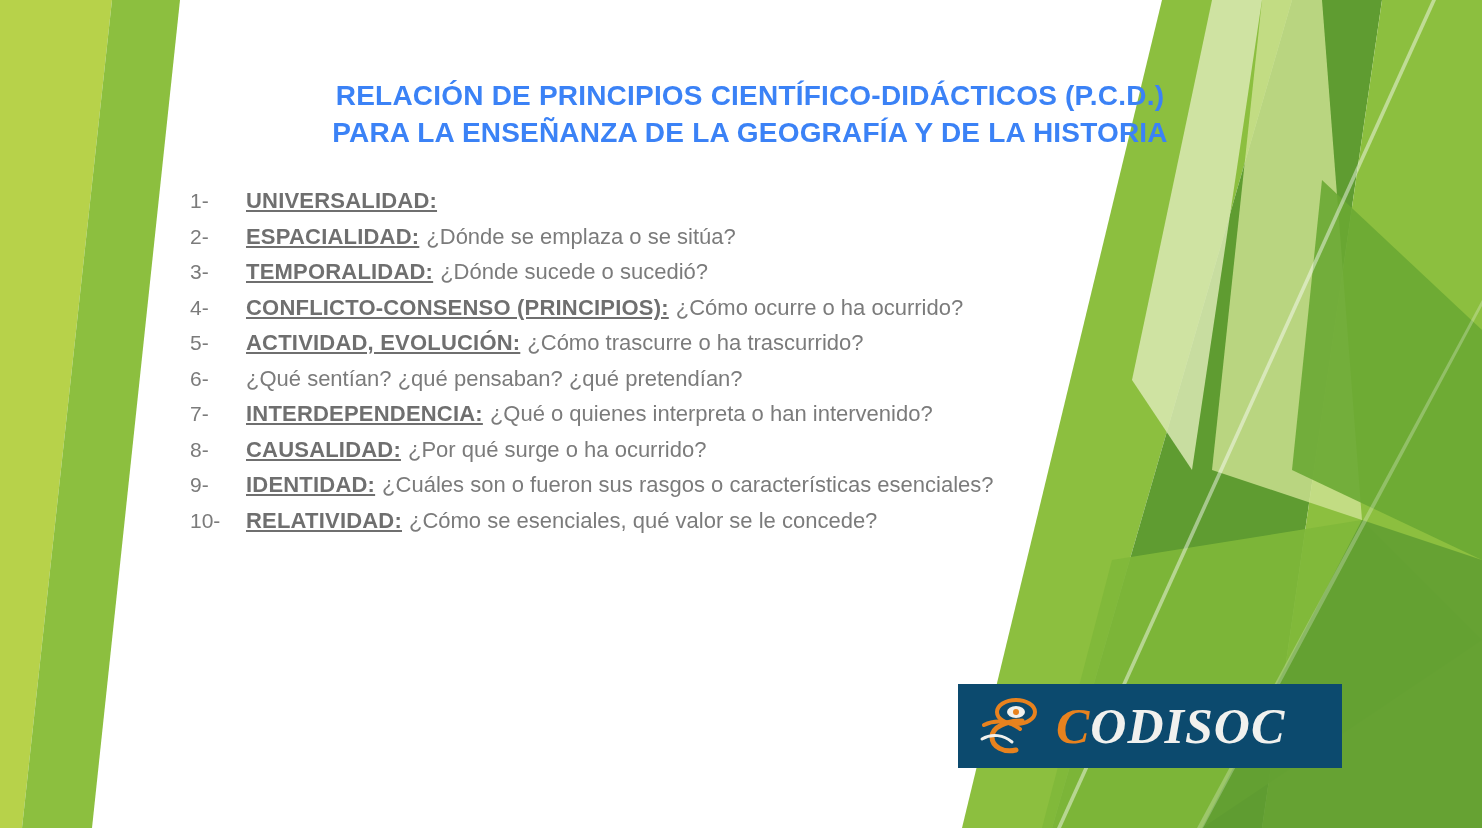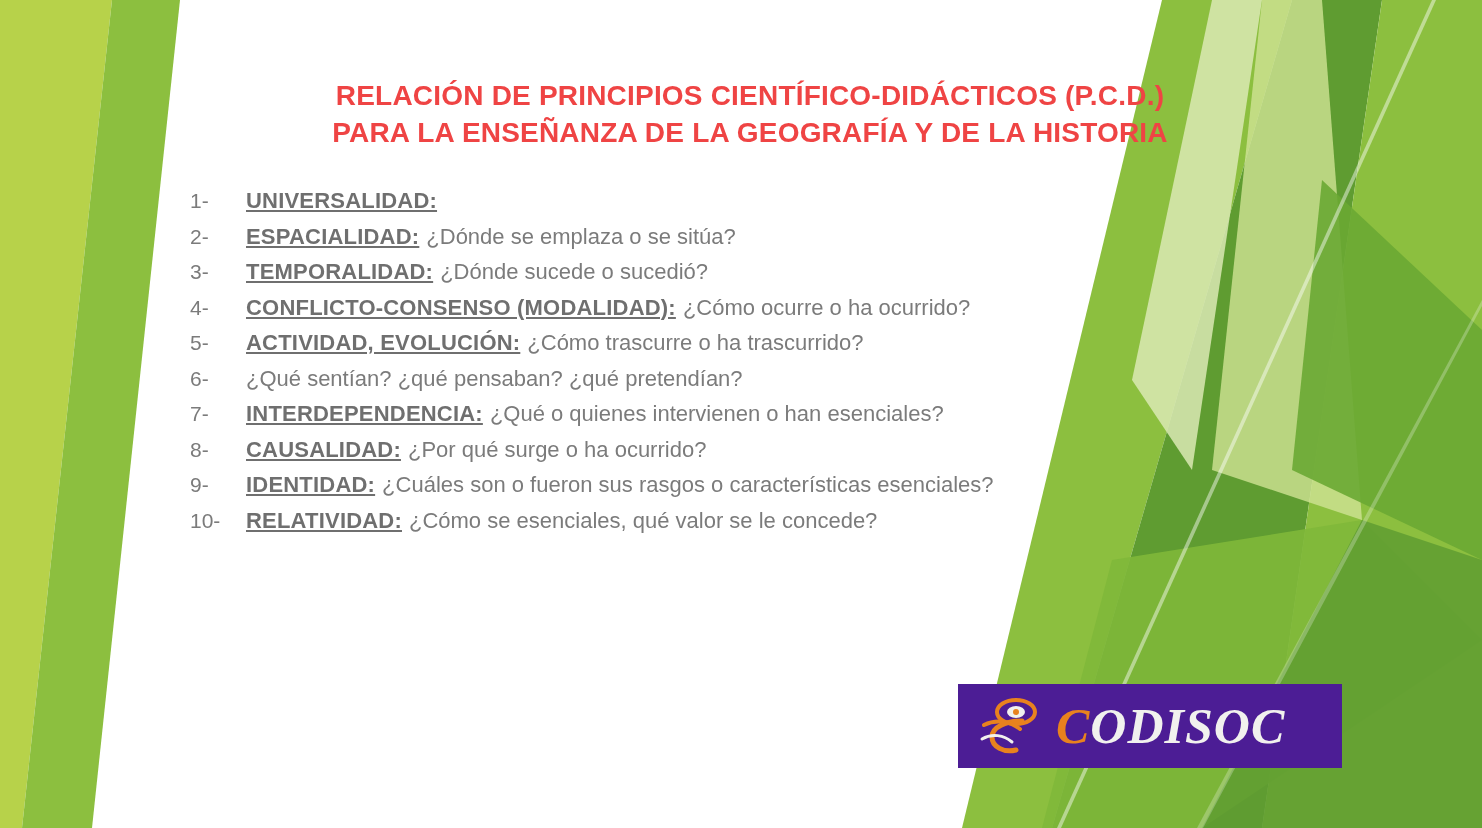--- a/index.html
+++ b/index.html
@@ -33,21 +33,21 @@
   .deco-right {
     right: 0; top: 0;
     width: 520px; height: 828px;
   }
   .title-block {
     position: absolute;
     left: 190px;
     top: 78px;
     width: 1120px;
     text-align: center;
-    color: #ef4444;
+    color: #3b82f6;
     font-size: 28px;
     font-weight: bold;
     line-height: 1.32;
     letter-spacing: 0.2px;
   }
   .title-line { display: block; white-space: nowrap; }
   .list {
     position: absolute;
     left: 190px;
     top: 188px;
@@ -79,21 +79,21 @@
     font-size: 22px;
     color: #7b7b7b;
     font-weight: normal;
   }
   .logo {
     position: absolute;
     left: 958px;
     top: 684px;
     width: 384px;
     height: 84px;
-    background: #4c1d95;
+    background: #0c4a6e;
     display: flex;
     align-items: center;
     overflow: hidden;
   }
   .logo-mark {
     margin-left: 18px;
     width: 78px;
     height: 62px;
     flex: 0 0 78px;
   }
@@ -151,39 +151,39 @@
     </div>
 
     <div class="item">
       <span class="item-num">3-</span>
       <span class="item-term">TEMPORALIDAD:</span>
       <span class="item-q">¿Dónde sucede o sucedió?</span>
     </div>
 
     <div class="item">
       <span class="item-num">4-</span>
-      <span class="item-term">CONFLICTO-CONSENSO (MODALIDAD):</span>
+      <span class="item-term">CONFLICTO-CONSENSO (PRINCIPIOS):</span>
       <span class="item-q">¿Cómo ocurre o ha ocurrido?</span>
     </div>
 
     <div class="item">
       <span class="item-num">5-</span>
       <span class="item-term">ACTIVIDAD, EVOLUCIÓN:</span>
       <span class="item-q">¿Cómo trascurre o ha trascurrido?</span>
     </div>
 
     <div class="item">
       <span class="item-num">6-</span>
       <span class="item-q">¿Qué sentían? ¿qué pensaban? ¿qué pretendían?</span>
     </div>
 
     <div class="item">
       <span class="item-num">7-</span>
       <span class="item-term">INTERDEPENDENCIA:</span>
-      <span class="item-q">¿Qué o quienes intervienen o han esenciales?</span>
+      <span class="item-q">¿Qué o quienes interpreta o han intervenido?</span>
     </div>
 
     <div class="item">
       <span class="item-num">8-</span>
       <span class="item-term">CAUSALIDAD:</span>
       <span class="item-q">¿Por qué surge o ha ocurrido?</span>
     </div>
 
     <div class="item">
       <span class="item-num">9-</span>

